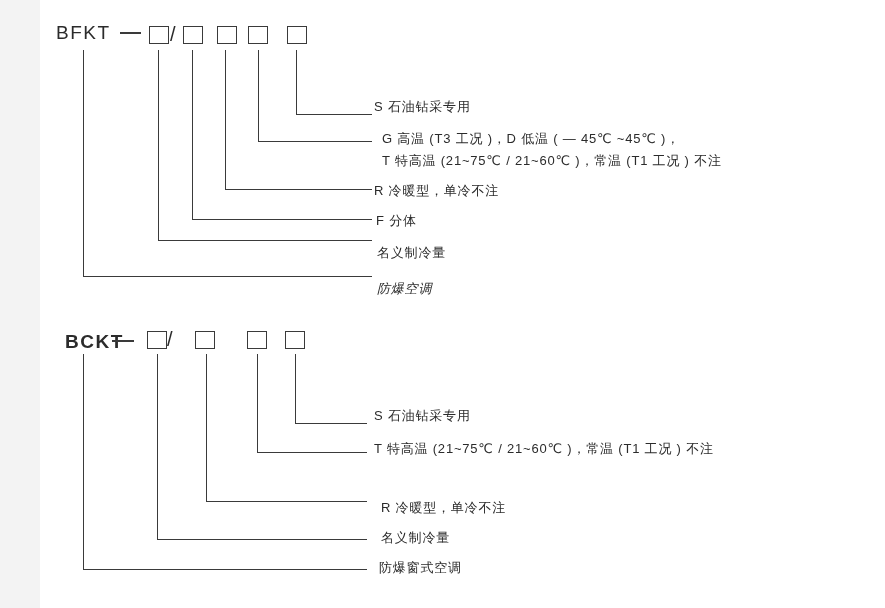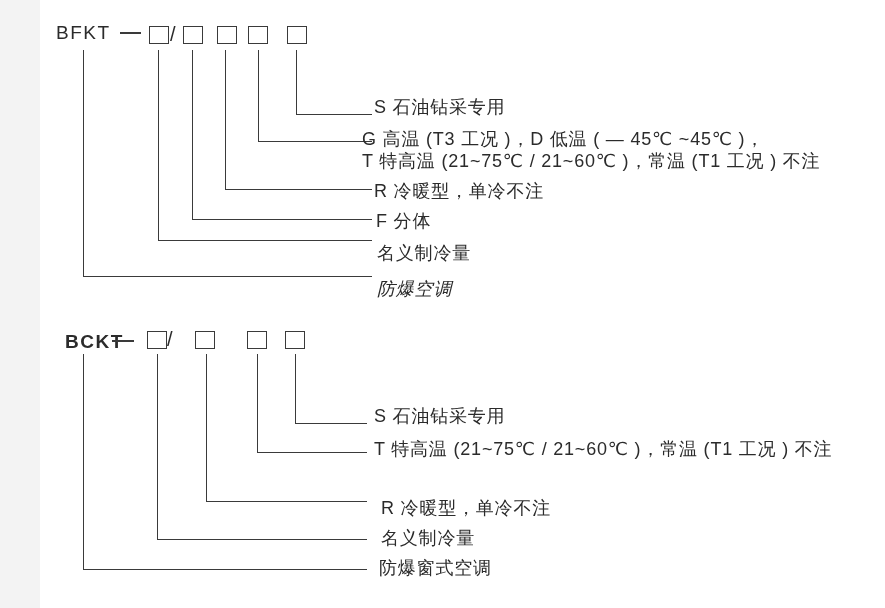--- a/index.html
+++ b/index.html
@@ -44,21 +44,21 @@
     color:var(--text);
   }
   .elbow{
     position:absolute;
     border-left:1.5px solid var(--line);
     border-bottom:1.5px solid var(--line);
     box-sizing:border-box;
   }
   .lbl{
     position:absolute;
-    font-size:18px;
+    font-size:13px;
     line-height:22px;
     letter-spacing:0.8px;
     white-space:nowrap;
     color:var(--text);
   }
 </style>
 </head>
 <body>
 
 <div class="canvas">
@@ -76,21 +76,21 @@
     <span class="box" style="left:247px;top:26px;"></span>
 
     <div class="elbow" style="left:256px;top:50px;width:76px;height:65px;"></div>
     <div class="elbow" style="left:218px;top:50px;width:114px;height:92px;"></div>
     <div class="elbow" style="left:185px;top:50px;width:147px;height:140px;"></div>
     <div class="elbow" style="left:152px;top:50px;width:180px;height:170px;"></div>
     <div class="elbow" style="left:118px;top:50px;width:214px;height:191px;"></div>
     <div class="elbow" style="left:43px;top:50px;width:289px;height:227px;"></div>
 
     <div class="lbl" style="left:334px;top:96px;">S 石油钻采专用</div>
-    <div class="lbl" style="left:322px;top:128px;">
+    <div class="lbl" style="left:342px;top:128px;">
       <div>G 高温 (T3 工况 )，D 低温 ( — 45℃ ~45℃ )，</div>
       <div>T 特高温 (21~75℃ /  21~60℃ )，常温 (T1 工况 ) 不注</div>
     </div>
     <div class="lbl" style="left:334px;top:180px;">R 冷暖型，单冷不注</div>
     <div class="lbl" style="left:336px;top:210px;text-align:right;">F 分体</div>
     <div class="lbl" style="left:337px;top:242px;">名义制冷量</div>
     <div class="lbl" style="left:337px;top:278px;font-style:italic;">防爆空调</div>
   </section>
 
   <section>

